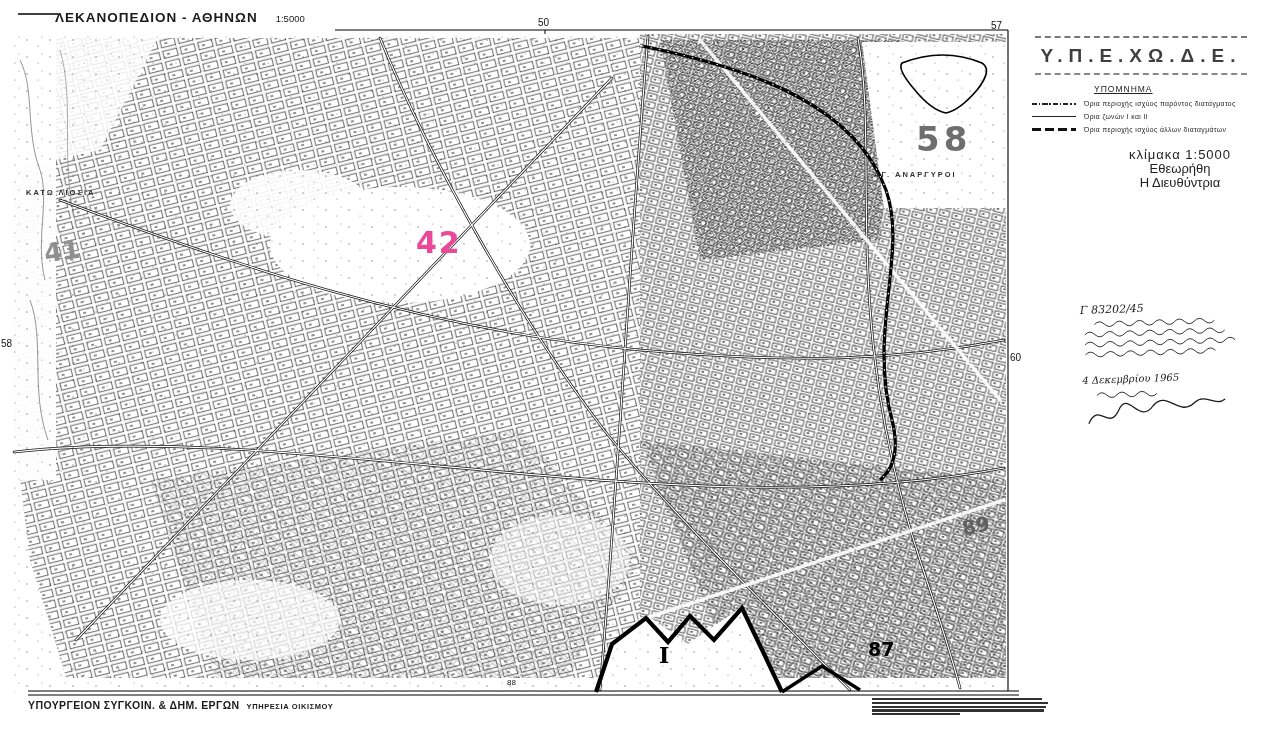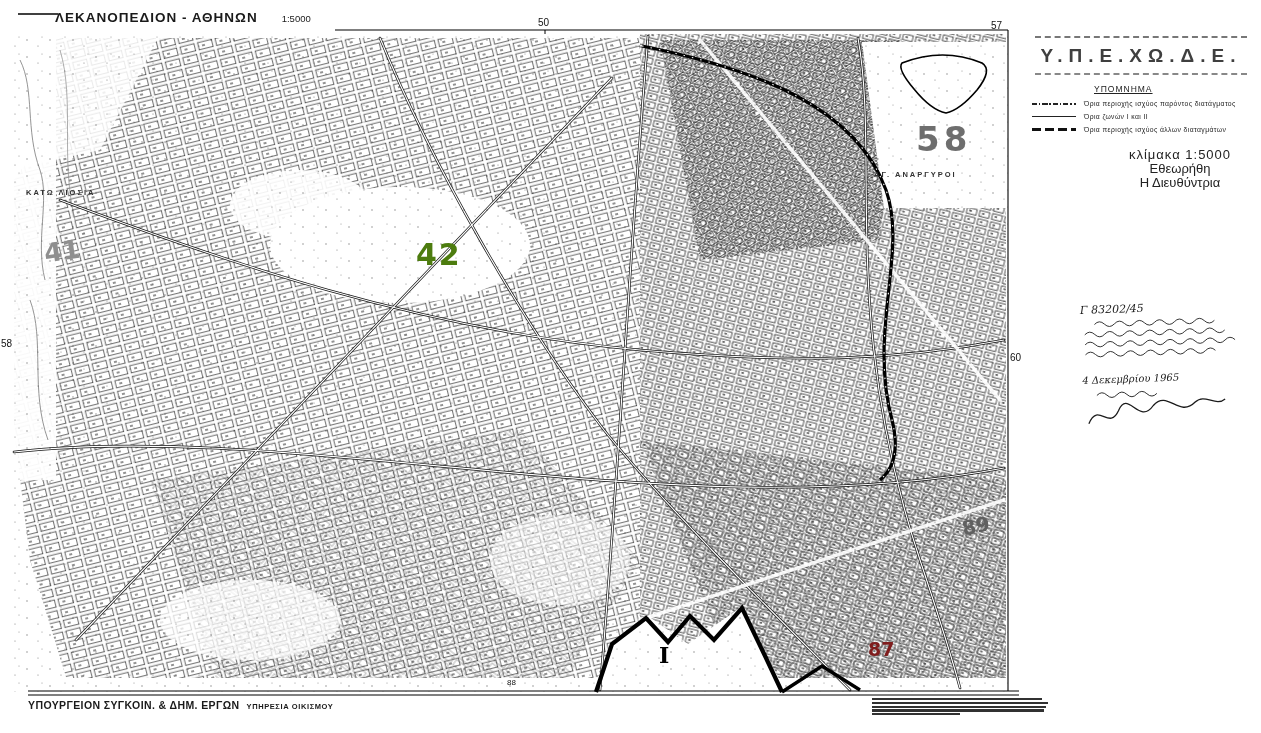--- a/index.html
+++ b/index.html
@@ -4,21 +4,21 @@
 <style>
   html,body{margin:0;padding:0;background:#e8e8e8;}
   .canvas{
     position:relative;width:1261px;height:733px;background:#fff;overflow:hidden;
     font-family:"Liberation Sans",sans-serif;color:#1a1a1a;
   }
   .abs{position:absolute;}
   
   .map-sheet{position:absolute;left:0;top:0;width:1020px;height:733px;}
   .map-title{left:55px;top:10px;font-size:13.5px;font-weight:bold;letter-spacing:1px;white-space:nowrap;}
-  .map-title .scale{font-size:9.5px;font-weight:normal;letter-spacing:0;margin-left:24px;}
+  .map-title .scale{font-size:9.5px;font-weight:normal;letter-spacing:0;margin-left:18px;}
   .tick{font-size:10px;font-weight:normal;color:#111;text-align:center;}
   .tick.small{font-size:8px;}
   .sheetnum{font-weight:bold;font-family:"DejaVu Sans",sans-serif;line-height:1;}
   .placelabel{font-size:7.5px;letter-spacing:2px;color:#333;white-space:nowrap;font-weight:bold;}
   .zone-label{font-family:"DejaVu Serif",serif;font-size:22px;font-weight:bold;color:#000;}
   
   .stamp{
     left:1035px;top:36px;width:212px;text-align:center;
     border-top:2px dashed #777;border-bottom:2px dashed #888;
     padding:7px 0 6px 0;font-size:19px;font-weight:bold;letter-spacing:6px;color:#3f3f3f;
@@ -155,23 +155,23 @@
       <span>ΛΕΚΑΝΟΠΕΔΙΟΝ - ΑΘΗΝΩΝ</span><span class="scale">1:5000</span>
     </div>
 
     <span class="abs tick" style="left:538px;top:17px">50</span>
     <span class="abs tick" style="left:991px;top:20px">57</span>
     <span class="abs tick" style="left:1px;top:338px">58</span>
     <span class="abs tick" style="left:1010px;top:352px">60</span>
     <span class="abs tick small" style="left:507px;top:678px">88</span>
 
     <span class="abs sheetnum" style="left:44px;top:238px;font-size:26px;color:#8f8f8f;transform:rotate(-8deg)">41</span>
-    <span class="abs sheetnum" style="left:416px;top:240px;font-size:30px;color:#4d7c0f;letter-spacing:2px">42</span>
+    <span class="abs sheetnum" style="left:416px;top:228px;font-size:30px;color:#ec4899;letter-spacing:2px">42</span>
     <span class="abs sheetnum" style="left:916px;top:122px;font-size:34px;color:#6e6e6e;letter-spacing:4px">58</span>
-    <span class="abs sheetnum" style="left:868px;top:640px;font-size:19px;color:#7f1d1d">87</span>
+    <span class="abs sheetnum" style="left:868px;top:640px;font-size:19px;color:#000000">87</span>
     <span class="abs sheetnum" style="left:962px;top:516px;font-size:20px;color:#606060;transform:rotate(-12deg)">89</span>
 
     <span class="abs placelabel" style="left:26px;top:188px">ΚΑΤΩ ΛΙΟΣΙΑ</span>
     <span class="abs placelabel" style="left:874px;top:170px">ΑΓ. ΑΝΑΡΓΥΡΟΙ</span>
 
     <span class="abs zone-label" style="left:659px;top:642px">I</span>
   </div>
 
   <div>
 

